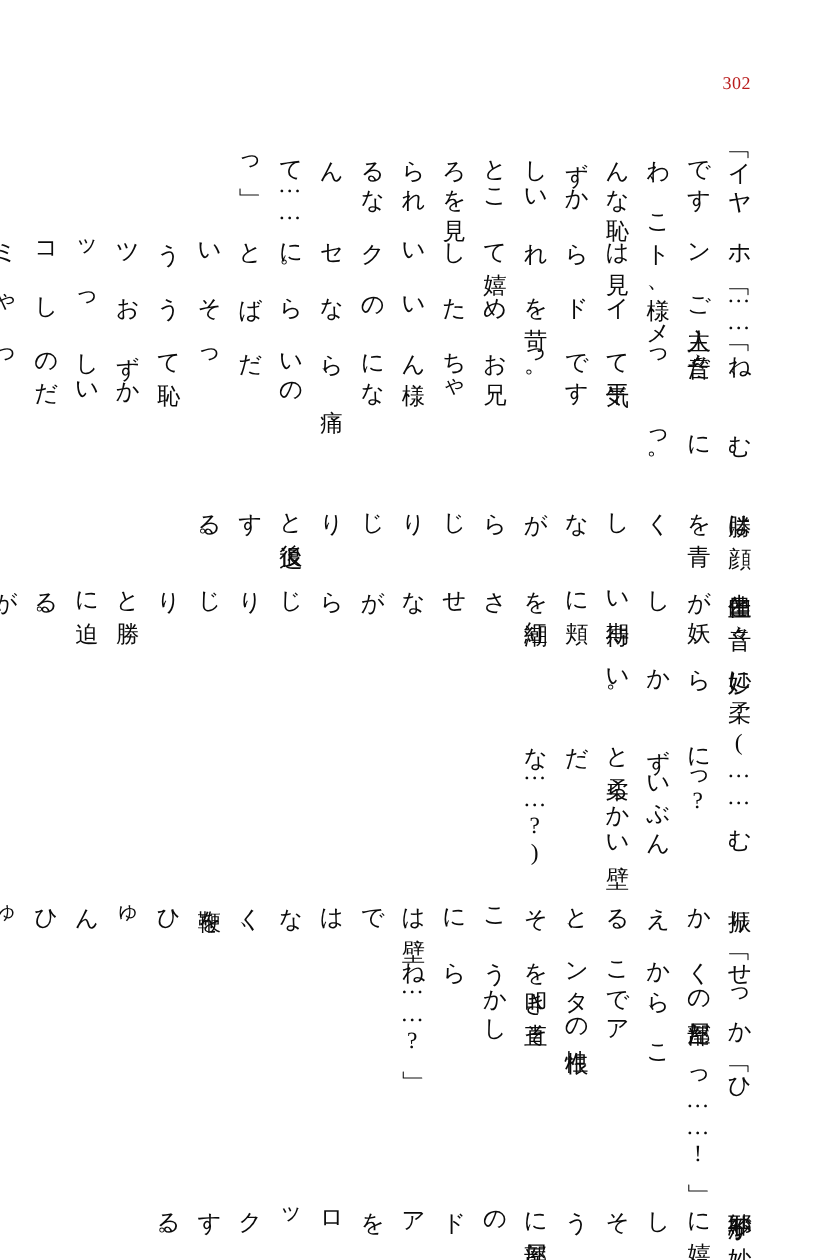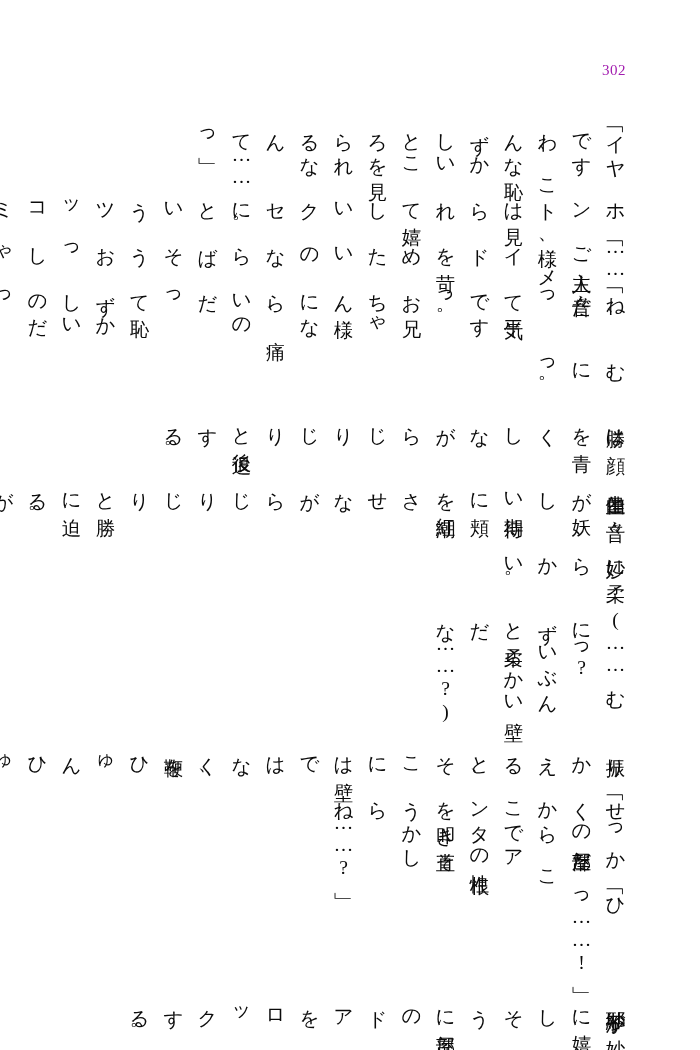--- a/index.html
+++ b/index.html
@@ -22,21 +22,21 @@
     height: 1050px;
     background: #ffffff;
   }
   
   #page-number {
     position: absolute;
     top: 62px;
     right: 74px;
     font-size: 15px;
     letter-spacing: 0.5px;
-    color: #a21caf;
+    color: #b91c1c;
     font-family: "Liberation Serif", "DejaVu Serif", serif;
   }
   
   #text-block {
     position: absolute;
     top: 120px;
     right: 68px;
     width: 556px;
     height: 890px;
     writing-mode: vertical-rl;

